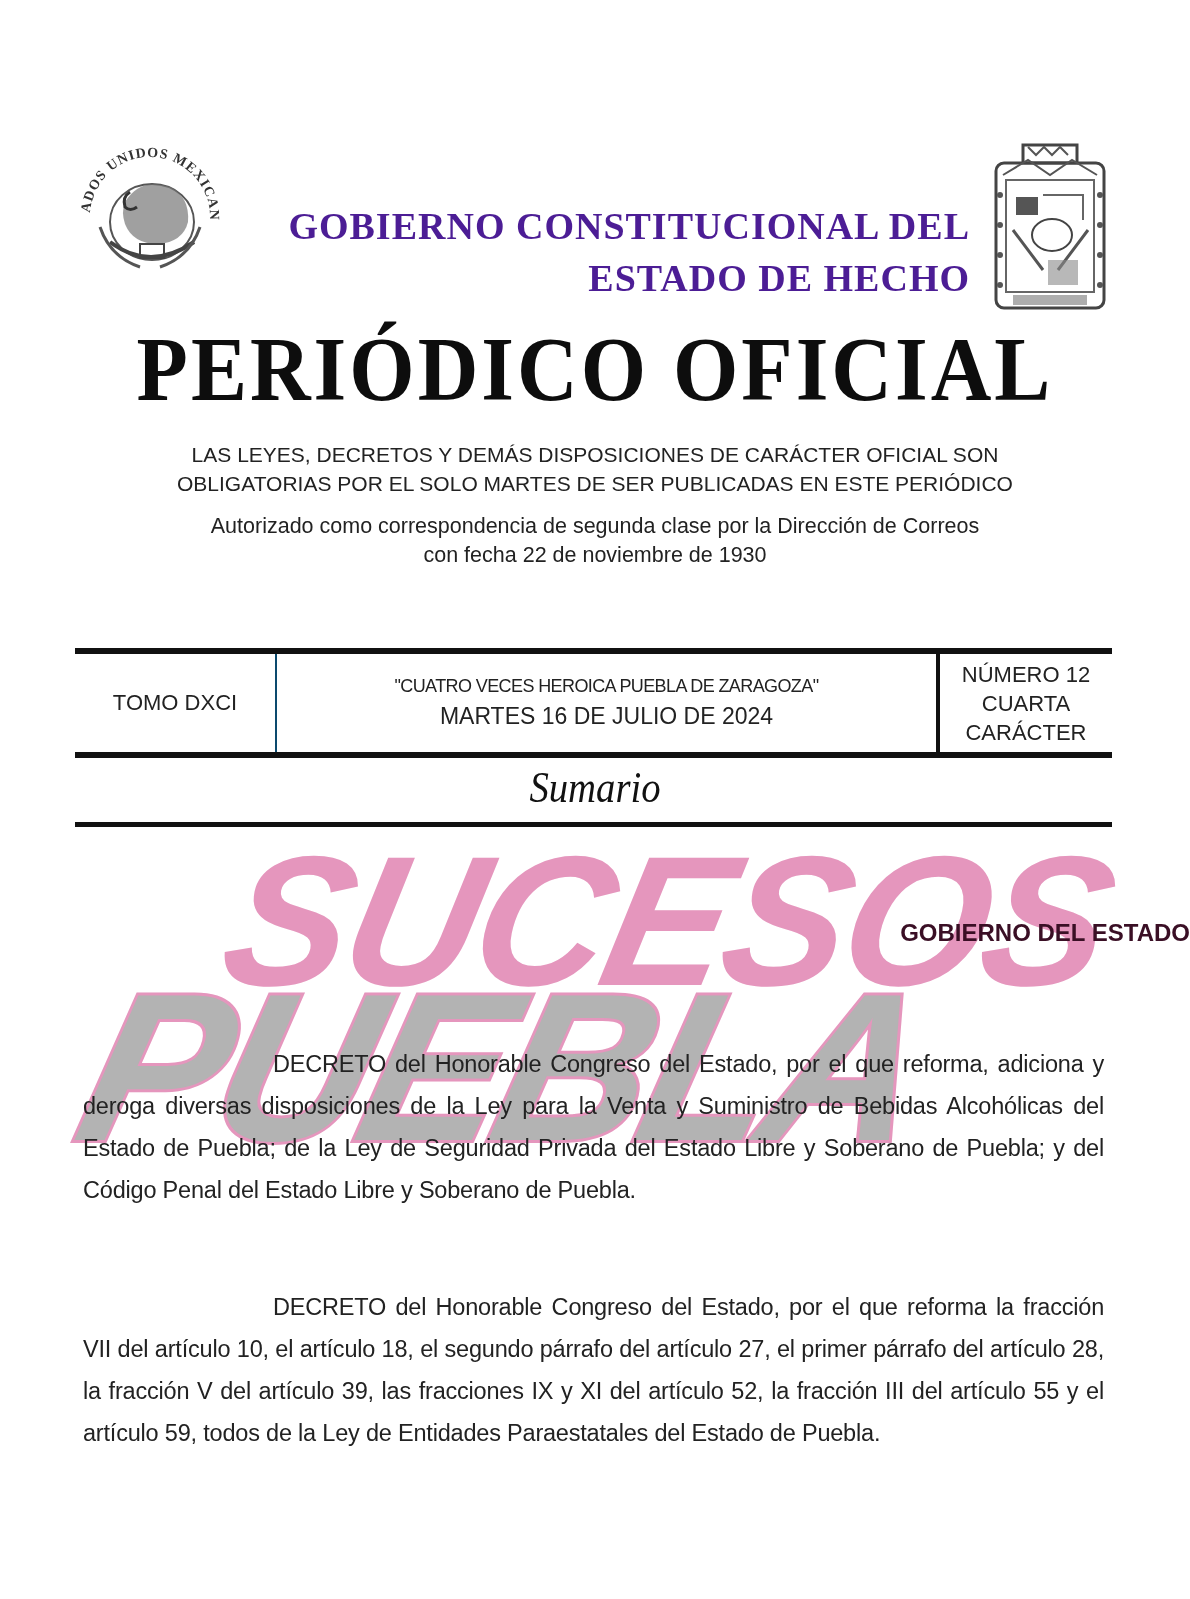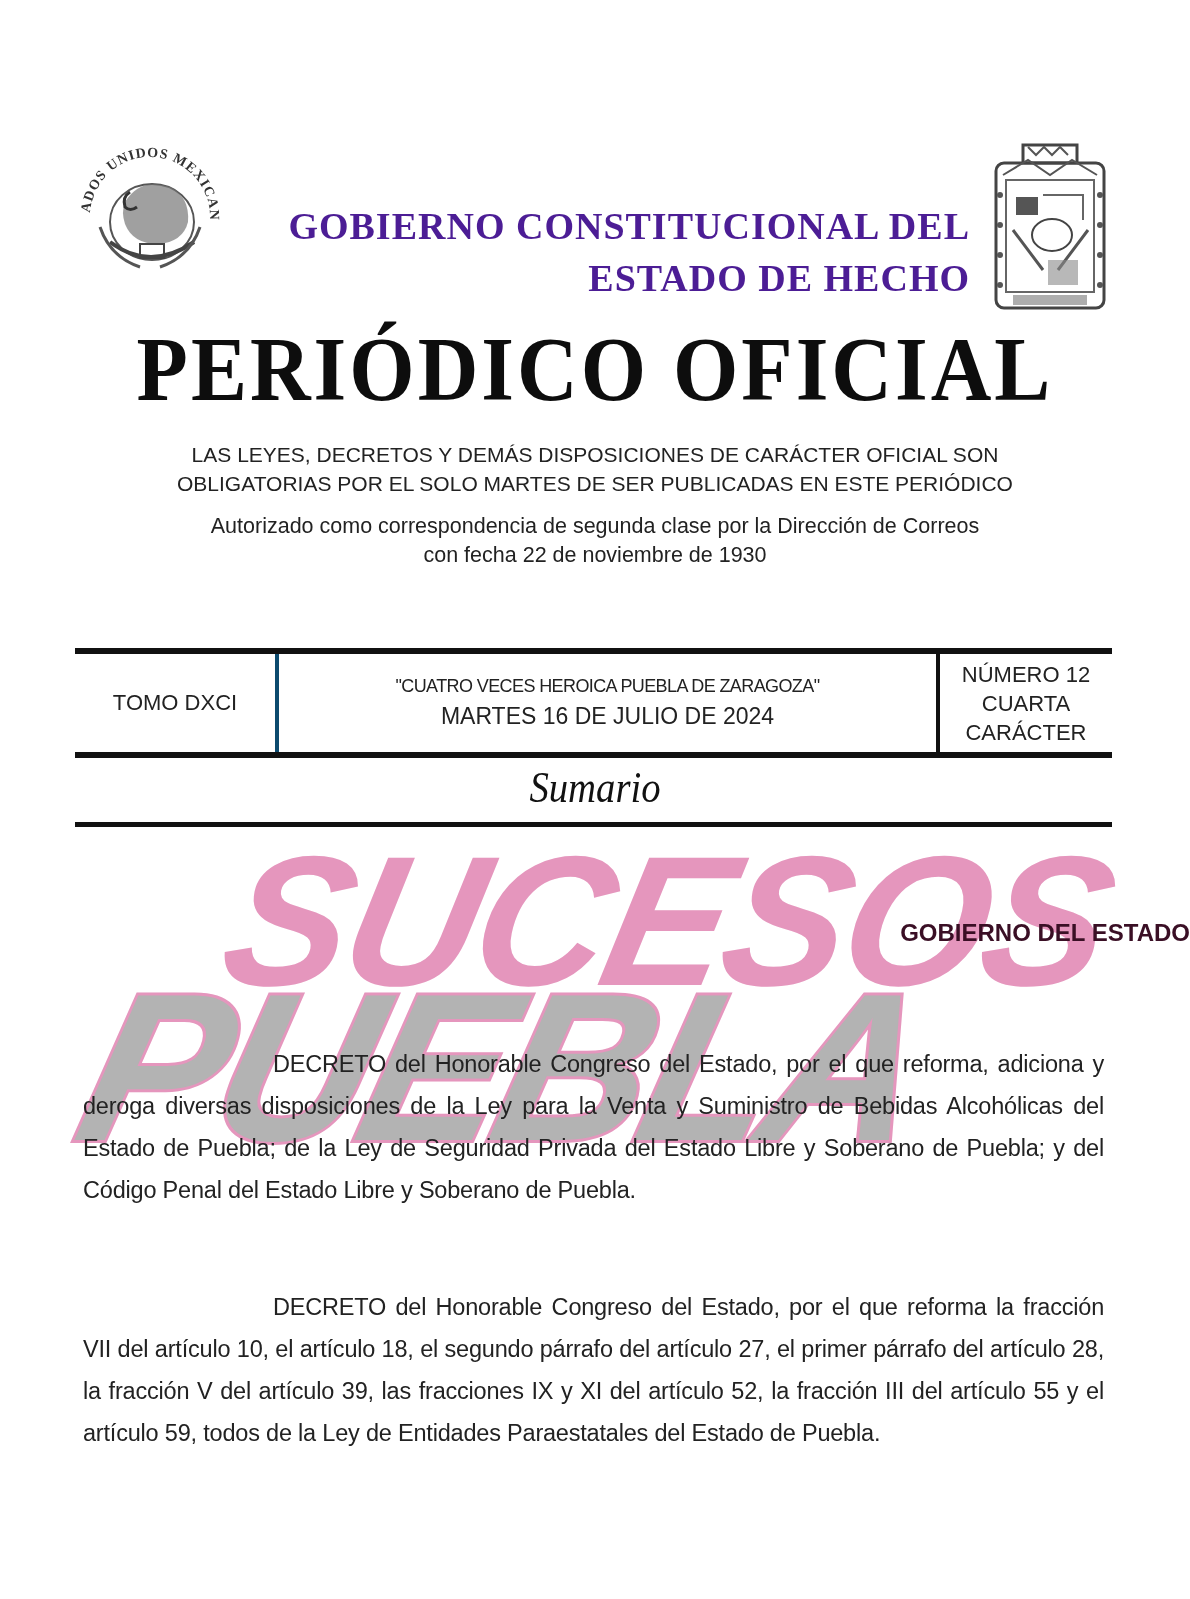--- a/index.html
+++ b/index.html
@@ -20,21 +20,21 @@
 
   .leyes { position: absolute; left: 100px; top: 440px; width: 990px; text-align: center;
     font-family: "Liberation Sans", sans-serif; font-size: 21px; line-height: 29px; color: #222; }
   .autorizado { position: absolute; left: 100px; top: 512px; width: 990px; text-align: center;
     font-family: "Liberation Sans", sans-serif; font-size: 21.5px; line-height: 29px; color: #222; }
 
   .masthead { position: absolute; left: 75px; top: 648px; width: 1037px; height: 110px;
     border-top: 6px solid #111; border-bottom: 6px solid #111; display: flex; box-sizing: border-box; }
   .mh-cell { display: flex; flex-direction: column; align-items: center; justify-content: center;
     font-family: "Liberation Sans", sans-serif; color: #222; text-align: center; }
-  .mh-tomo { width: 200px; border-right: 4px solid #0c4a6e; font-size: 22px; }
+  .mh-tomo { width: 200px; border-right: 2px solid #0c4a6e; font-size: 22px; }
   .mh-center { flex: 1; border-right: 4px solid #111; }
   .mh-motto { font-size: 18px; letter-spacing: -0.6px; margin-bottom: 6px; }
   .mh-date { font-size: 23px; }
   .mh-num { width: 172px; font-size: 22px; line-height: 29px; }
 
   .sumario { position: absolute; left: 0; top: 762px; width: 1190px; text-align: center;
     font-family: "Liberation Serif", serif; font-style: italic; font-size: 44px; color: #111;
     transform: scaleX(0.88); }
   .rule-bottom { position: absolute; left: 75px; top: 822px; width: 1037px; height: 5px; background: #111; }
 

